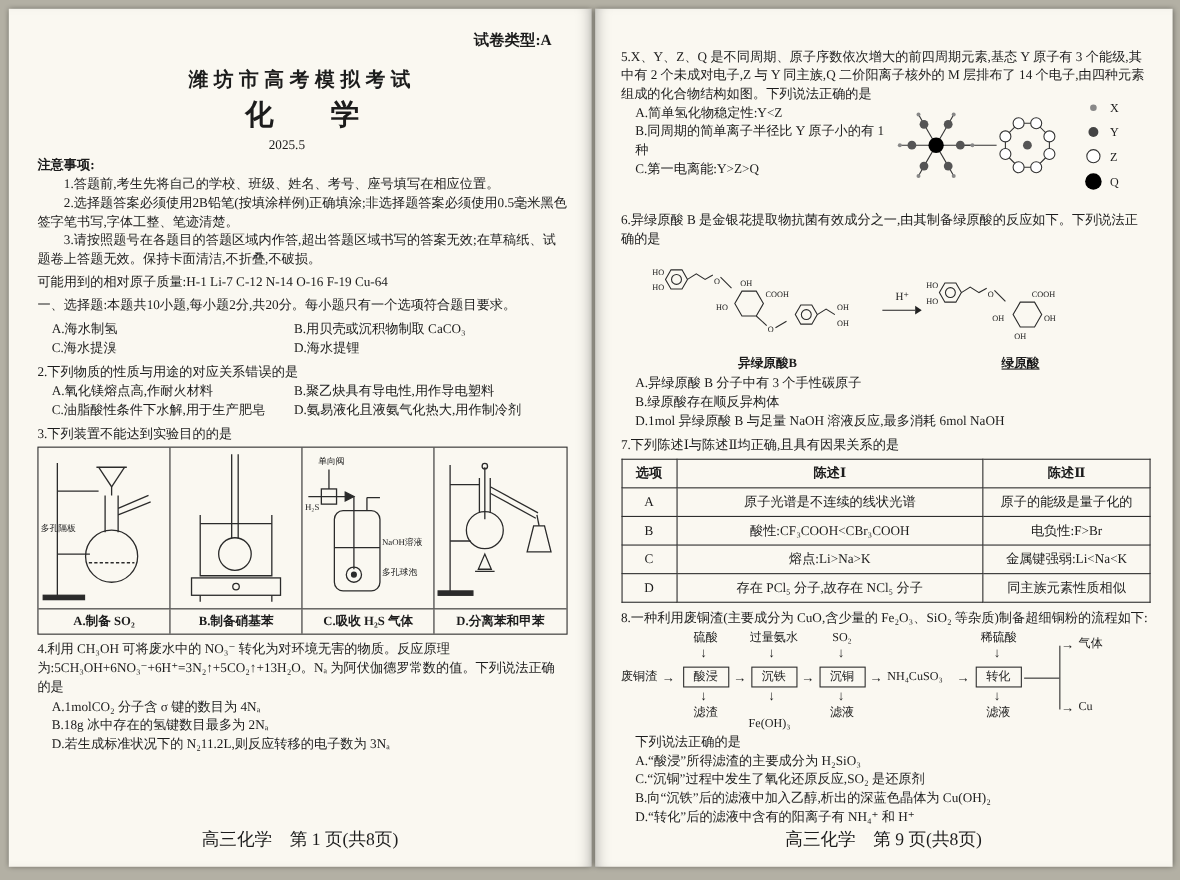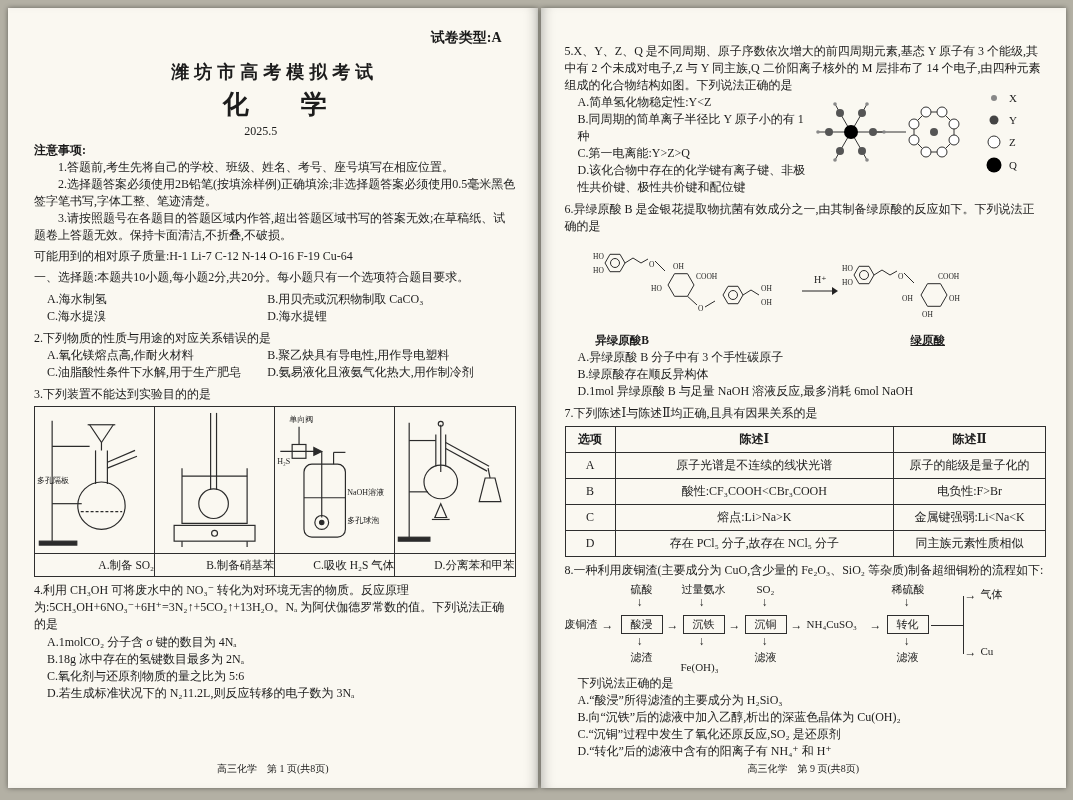--- a/index.html
+++ b/index.html
@@ -41,54 +41,54 @@
   .opts1 > div { padding-left:13px; }
 
   
   .figbox { border:1px solid #2e2e2e; margin-top:3px; }
   .figrow { display:flex; }
   .figcell { flex:1; position:relative; height:146px; border-right:1px solid #2e2e2e; }
   .figcell:last-child { border-right:none; }
   .app { position:absolute; left:0; top:0; width:100%; height:100%; }
   .figlbl { position:absolute; font-size:8px; white-space:nowrap; color:#222; }
   .figcaps { display:flex; border-top:1px solid #2e2e2e; }
-  .figcap { flex:1; border-right:1px solid #2e2e2e; text-align:right; font-weight:normal; font-size:11.5px; padding:3px 0; }
+  .figcap { flex:1; border-right:1px solid #2e2e2e; text-align:center; font-weight:bold; font-size:11.5px; padding:3px 0; }
   .figcap:last-child { border-right:none; }
 
   
   .q5body { display:flex; }
   .q5opts { flex:1; }
   .q5fig { width:240px; margin-top:-12px; }
   .q5fig text { font-size:11px; fill:#1c1c1c; }
 
   
   .q6fig { display:flex; align-items:center; justify-content:center; margin-top:4px; }
   .struct text { font-size:7.5px; fill:#1c1c1c; }
   .rxn { display:flex; flex-direction:column; align-items:center; margin:0 4px; }
   .rxn .hplus { font-size:10px; line-height:1; margin-bottom:1px; }
   .q6caps { display:flex; justify-content:center; font-weight:bold; font-size:11.5px; margin-top:1px; }
-  .q6caps .capL { width:205px; text-align:left; }
+  .q6caps .capL { width:205px; text-align:center; }
   .q6caps .capR { width:175px; text-align:center; margin-left:40px;text-decoration:underline; }
 
   
   table.q7 { border-collapse:collapse; width:100%; margin-top:4px; }
   .q7 th,.q7 td { border:1px solid #2e2e2e; text-align:center; padding:4px 2px; font-size:12px; }
   .q7 th { font-weight:bold; }
   .q7 .c0 { width:50px; }
   .q7 .c1 { width:58%; }
 
   
   .flow { position:relative; height:92px; margin-top:4px; font-size:11px; }
   .flow .t { position:absolute; white-space:nowrap; line-height:1.1; }
   .flow .bx { position:absolute; border:1px solid #2e2e2e; width:42px; height:19px; line-height:17px; text-align:center; }
   .flow .ar { position:absolute; font-size:12px; line-height:1; }
   .flow .hline { position:absolute; border-top:1px solid #2e2e2e; }
   .flow .vline { position:absolute; border-left:1px solid #2e2e2e; }
 
-  .footer { position:absolute; left:0; right:0; bottom:12px; text-align:center; font-size:10px; }
+  .footer { position:absolute; left:0; right:0; bottom:12px; text-align:center; font-size:16px; }
 </style>
 </head>
 <body>
 
 <div class="spread">
 
   <div class="page page-left">
     <div class="pt">试卷类型:A</div>
     <div class="title">潍坊市高考模拟考试</div>
     <div class="subject">化　　学</div>
@@ -214,38 +214,36 @@
           <div class="figcap">D.分离苯和甲苯</div>
         </div>
       </div>
     </div>
 
     <div class="q">
       <p class="stem">4.利用 CH₃OH 可将废水中的 NO₃⁻ 转化为对环境无害的物质。反应原理为:5CH₃OH+6NO₃⁻+6H⁺=3N₂↑+5CO₂↑+13H₂O。Nₐ 为阿伏伽德罗常数的值。下列说法正确的是</p>
       <div class="opts1">
         <div>A.1molCO₂ 分子含 σ 键的数目为 4Nₐ</div>
         <div>B.18g 冰中存在的氢键数目最多为 2Nₐ</div>
-        <div>C.氧化剂与还原剂物质的量之比为 5:6</div>
         <div>D.若生成标准状况下的 N₂11.2L,则反应转移的电子数为 3Nₐ</div>
       </div>
     </div>
 
     <div class="footer">高三化学　第 1 页(共8页)</div>
   </div>
 
   <div class="page page-right">
 
     <div class="q">
       <p class="stem">5.X、Y、Z、Q 是不同周期、原子序数依次增大的前四周期元素,基态 Y 原子有 3 个能级,其中有 2 个未成对电子,Z 与 Y 同主族,Q 二价阳离子核外的 M 层排布了 14 个电子,由四种元素组成的化合物结构如图。下列说法正确的是</p>
       <div class="q5body">
         <div class="q5opts opts1">
           <div>A.简单氢化物稳定性:Y&lt;Z</div>
           <div>B.同周期的简单离子半径比 Y 原子小的有 1 种</div>
           <div>C.第一电离能:Y&gt;Z&gt;Q</div>
-          <div>D.该化合物中存在的化学键有离子键、非极性共价键、极性共价键和配位键</div>
         </div>
         <div class="q5fig">
           <svg viewBox="0 0 235 100" width="235" height="100">
             <g stroke="#333" stroke-width="1" fill="none">
               <line x1="45" y1="50" x2="67" y2="50"></line>
                 <line x1="45" y1="50" x2="56" y2="69"></line>
               <line x1="45" y1="50" x2="34" y2="69"></line>
                 <line x1="45" y1="50" x2="23" y2="50"></line>
               <line x1="45" y1="50" x2="34" y2="31"></line>
                 <line x1="45" y1="50" x2="56" y2="31"></line>
@@ -424,22 +422,22 @@
         <span class="t" style="left:116px;top:78px">Fe(OH)₃</span>
         <span class="ar" style="left:197px;top:52px">↓</span>
         <span class="t" style="left:190px;top:68px">滤液</span>
         <span class="ar" style="left:339px;top:52px">↓</span>
         <span class="t" style="left:332px;top:68px">滤液</span>
       </div>
 
       <p style="padding-left:13px">下列说法正确的是</p>
       <div class="opts1">
         <div>A.“酸浸”所得滤渣的主要成分为 H₂SiO₃</div>
+        <div>C.“沉铜”过程中发生了氧化还原反应,SO₂ 是还原剂</div>
         <div>B.向“沉铁”后的滤液中加入乙醇,析出的深蓝色晶体为 Cu(OH)₂</div>
-        <div>C.“沉铜”过程中发生了氧化还原反应,SO₂ 是还原剂</div>
         <div>D.“转化”后的滤液中含有的阳离子有 NH₄⁺ 和 H⁺</div>
       </div>
     </div>
 
     <div class="footer">高三化学　第 9 页(共8页)</div>
   </div>
 
 </div>
 
 </body></html>

